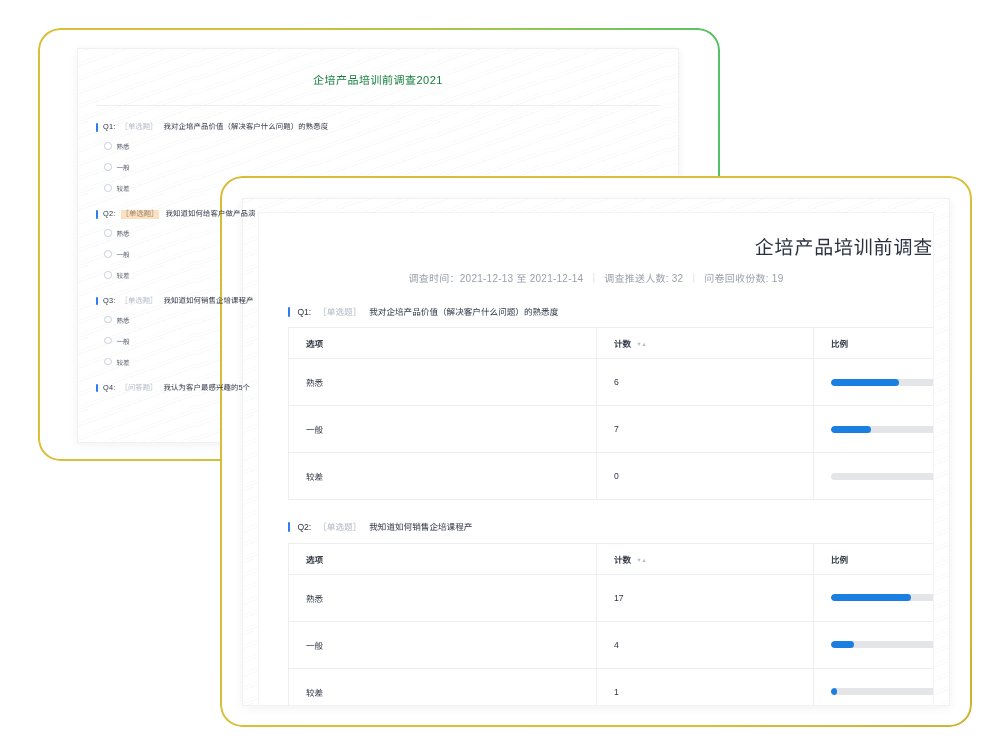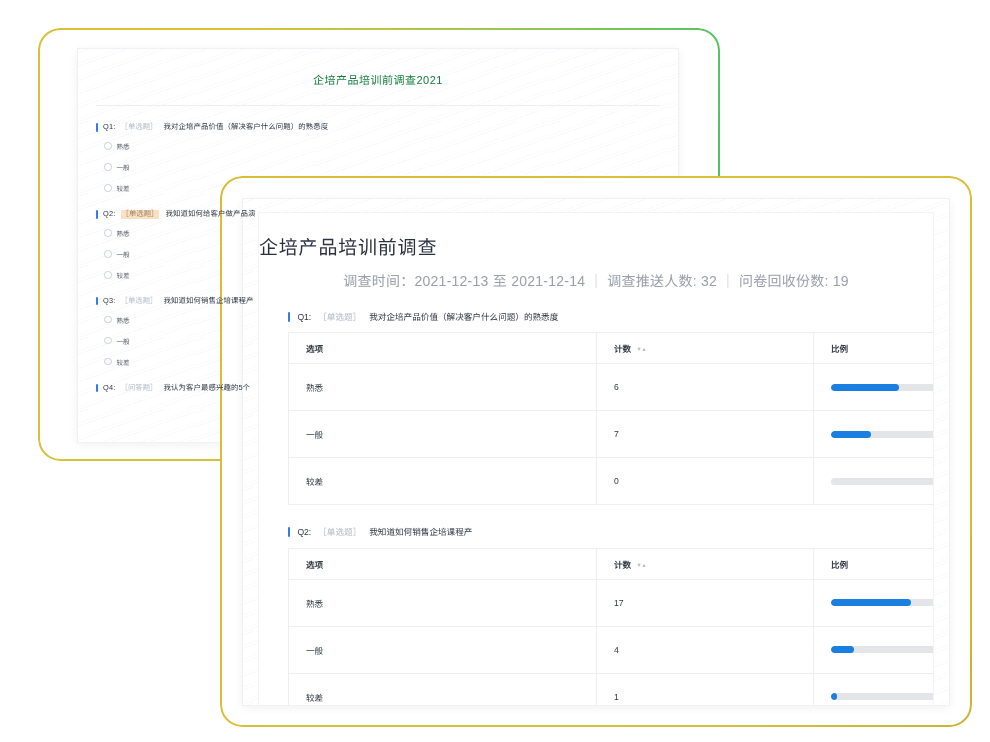--- a/index.html
+++ b/index.html
@@ -82,29 +82,29 @@
   
   #front-card{left:220px;top:176px;width:752px;height:551px;}
   #front-paper{left:23px;top:23px;width:706px;height:506px;}
   .fpaper-inner{
     position:absolute;left:16px;top:14px;right:16px;bottom:0;
     background:#fff;
     box-shadow:0 0 0 1px #f2f3f6;
     overflow:hidden;
   }
   .f-title{
-    text-align:left;
+    text-align:right;
     font-size:19px;
     color:#2b3140;
     padding:19px 0 0;
     letter-spacing:.8px;
   }
   .f-meta{
     text-align:right;
-    font-size:14px;
+    font-size:10px;
     color:#9aa0ab;
     padding:11px 0 0;
     letter-spacing:.25px;
     display:flex;justify-content:center;align-items:center;gap:9px;
   }
   .f-meta .sep{color:#dfe2e7;}
   .f-meta .mval{color:#9aa0ab;}
 
   .fq{margin:22px 0 0 29px;}
   .fq-head{display:flex;align-items:center;font-size:8.6px;line-height:1.2;}

